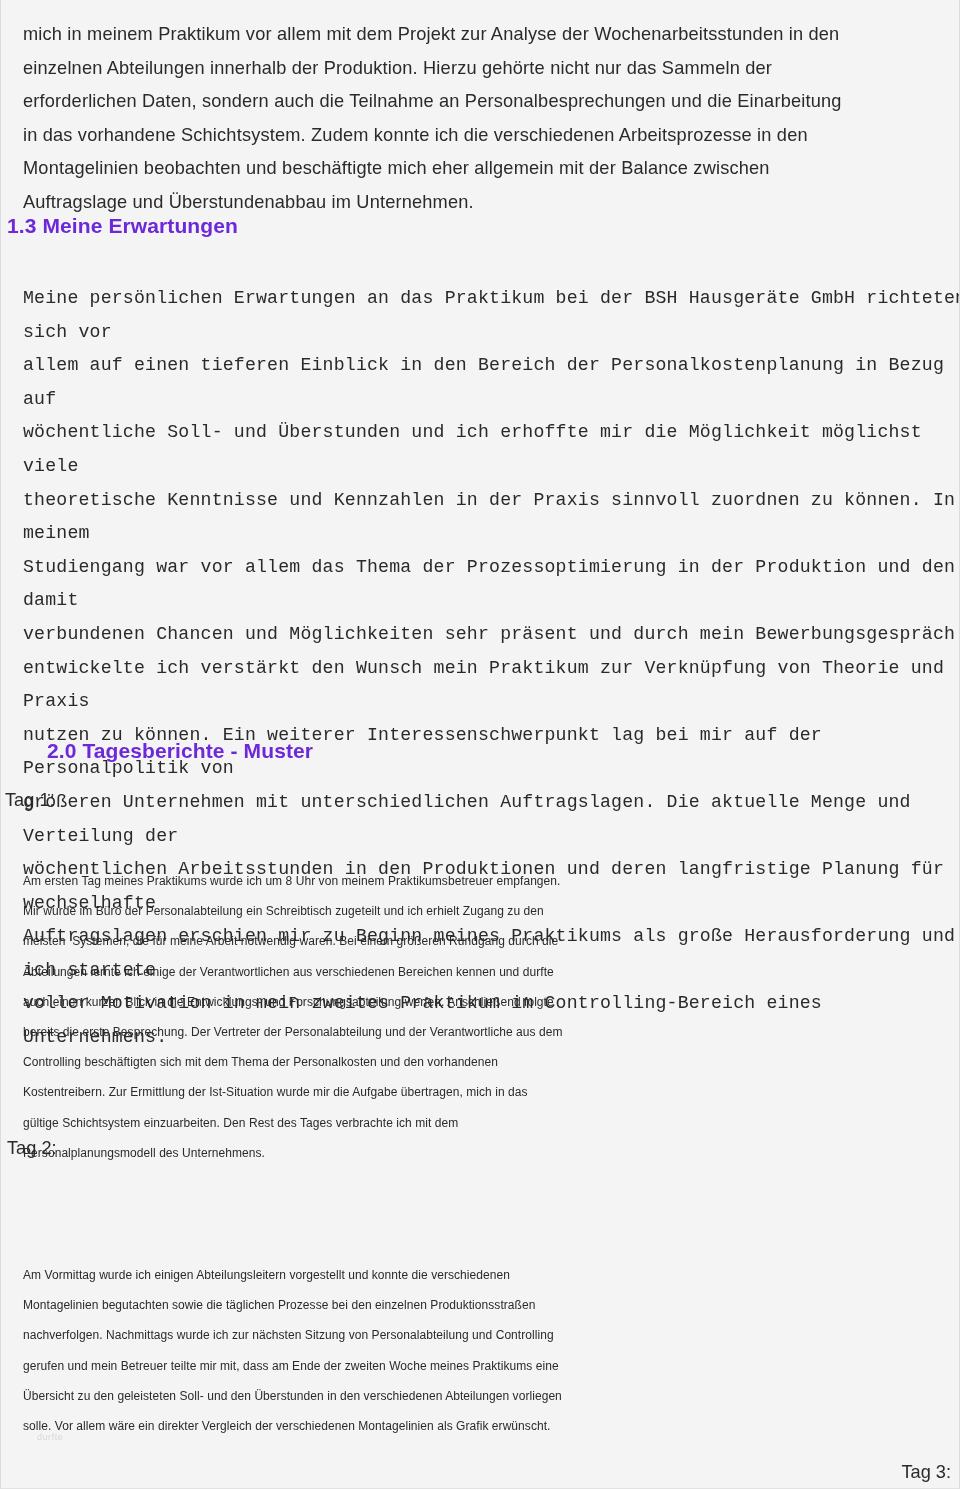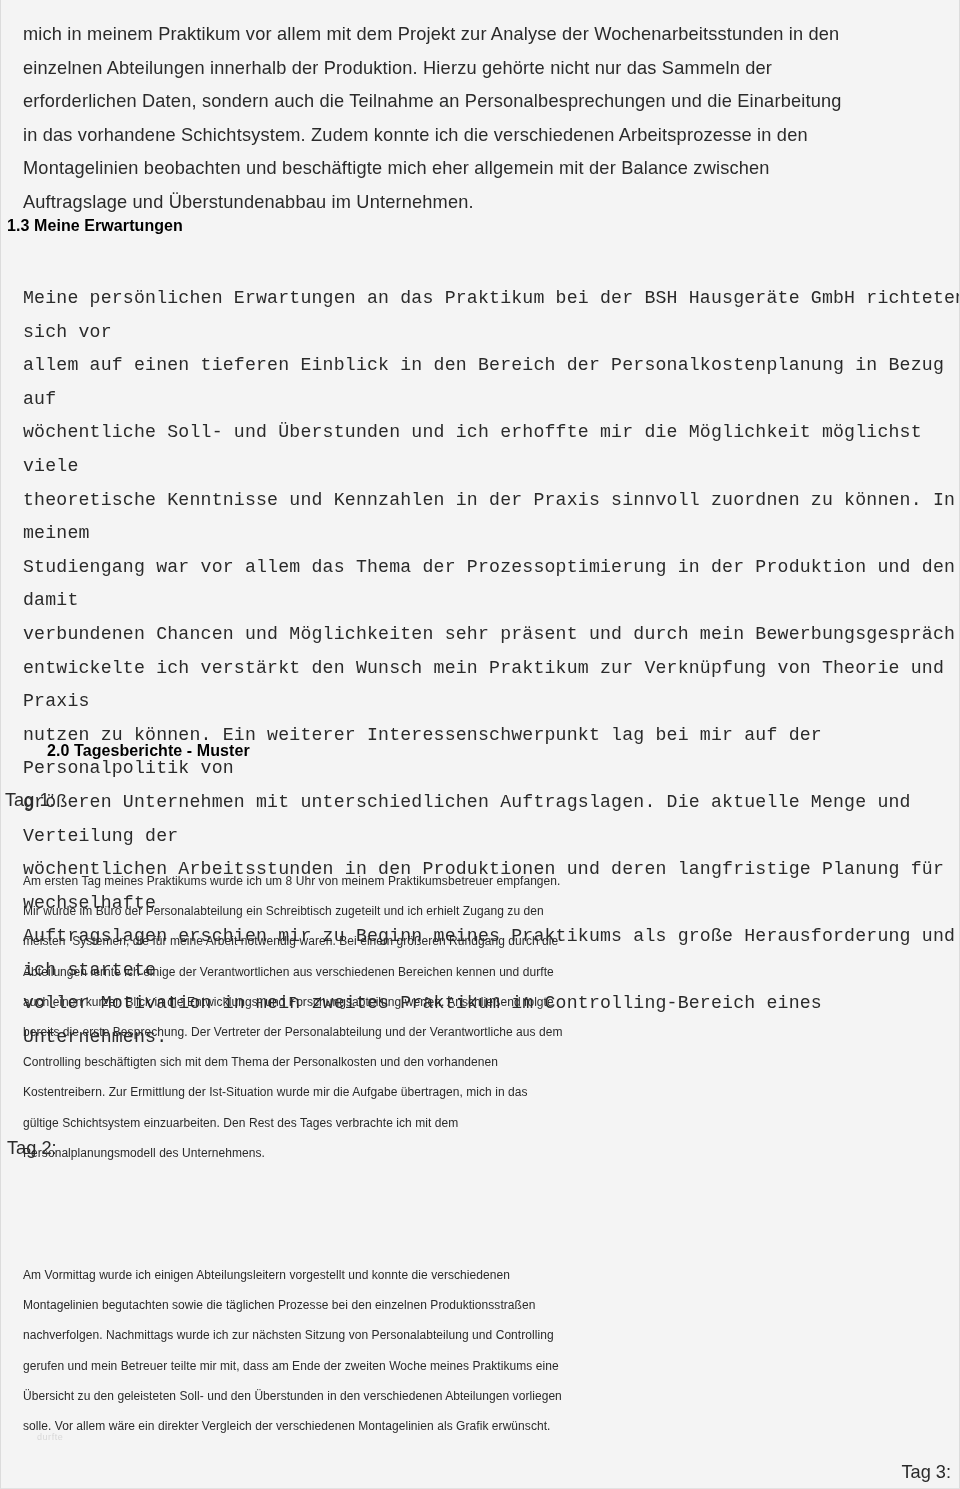--- a/index.html
+++ b/index.html
@@ -42,22 +42,22 @@
   }
   .para-tight {
     color: #2a2a2a;
     font-size: 12px;
     line-height: 30.2px;
     letter-spacing: 0.005em;
     white-space: pre-wrap;
     margin: 16px;
   }
   .heading {
-    color: #000000;
-    font-size: 16px;
+    color: #6d28d9;
+    font-size: 21px;
     font-weight: bold;
     line-height: 28px;
     letter-spacing: 0.005em;
     margin: 0;
   }
   .label {
     color: #2a2a2a;
     font-size: 18.2px;
     line-height: 28px;
     margin: 0;

